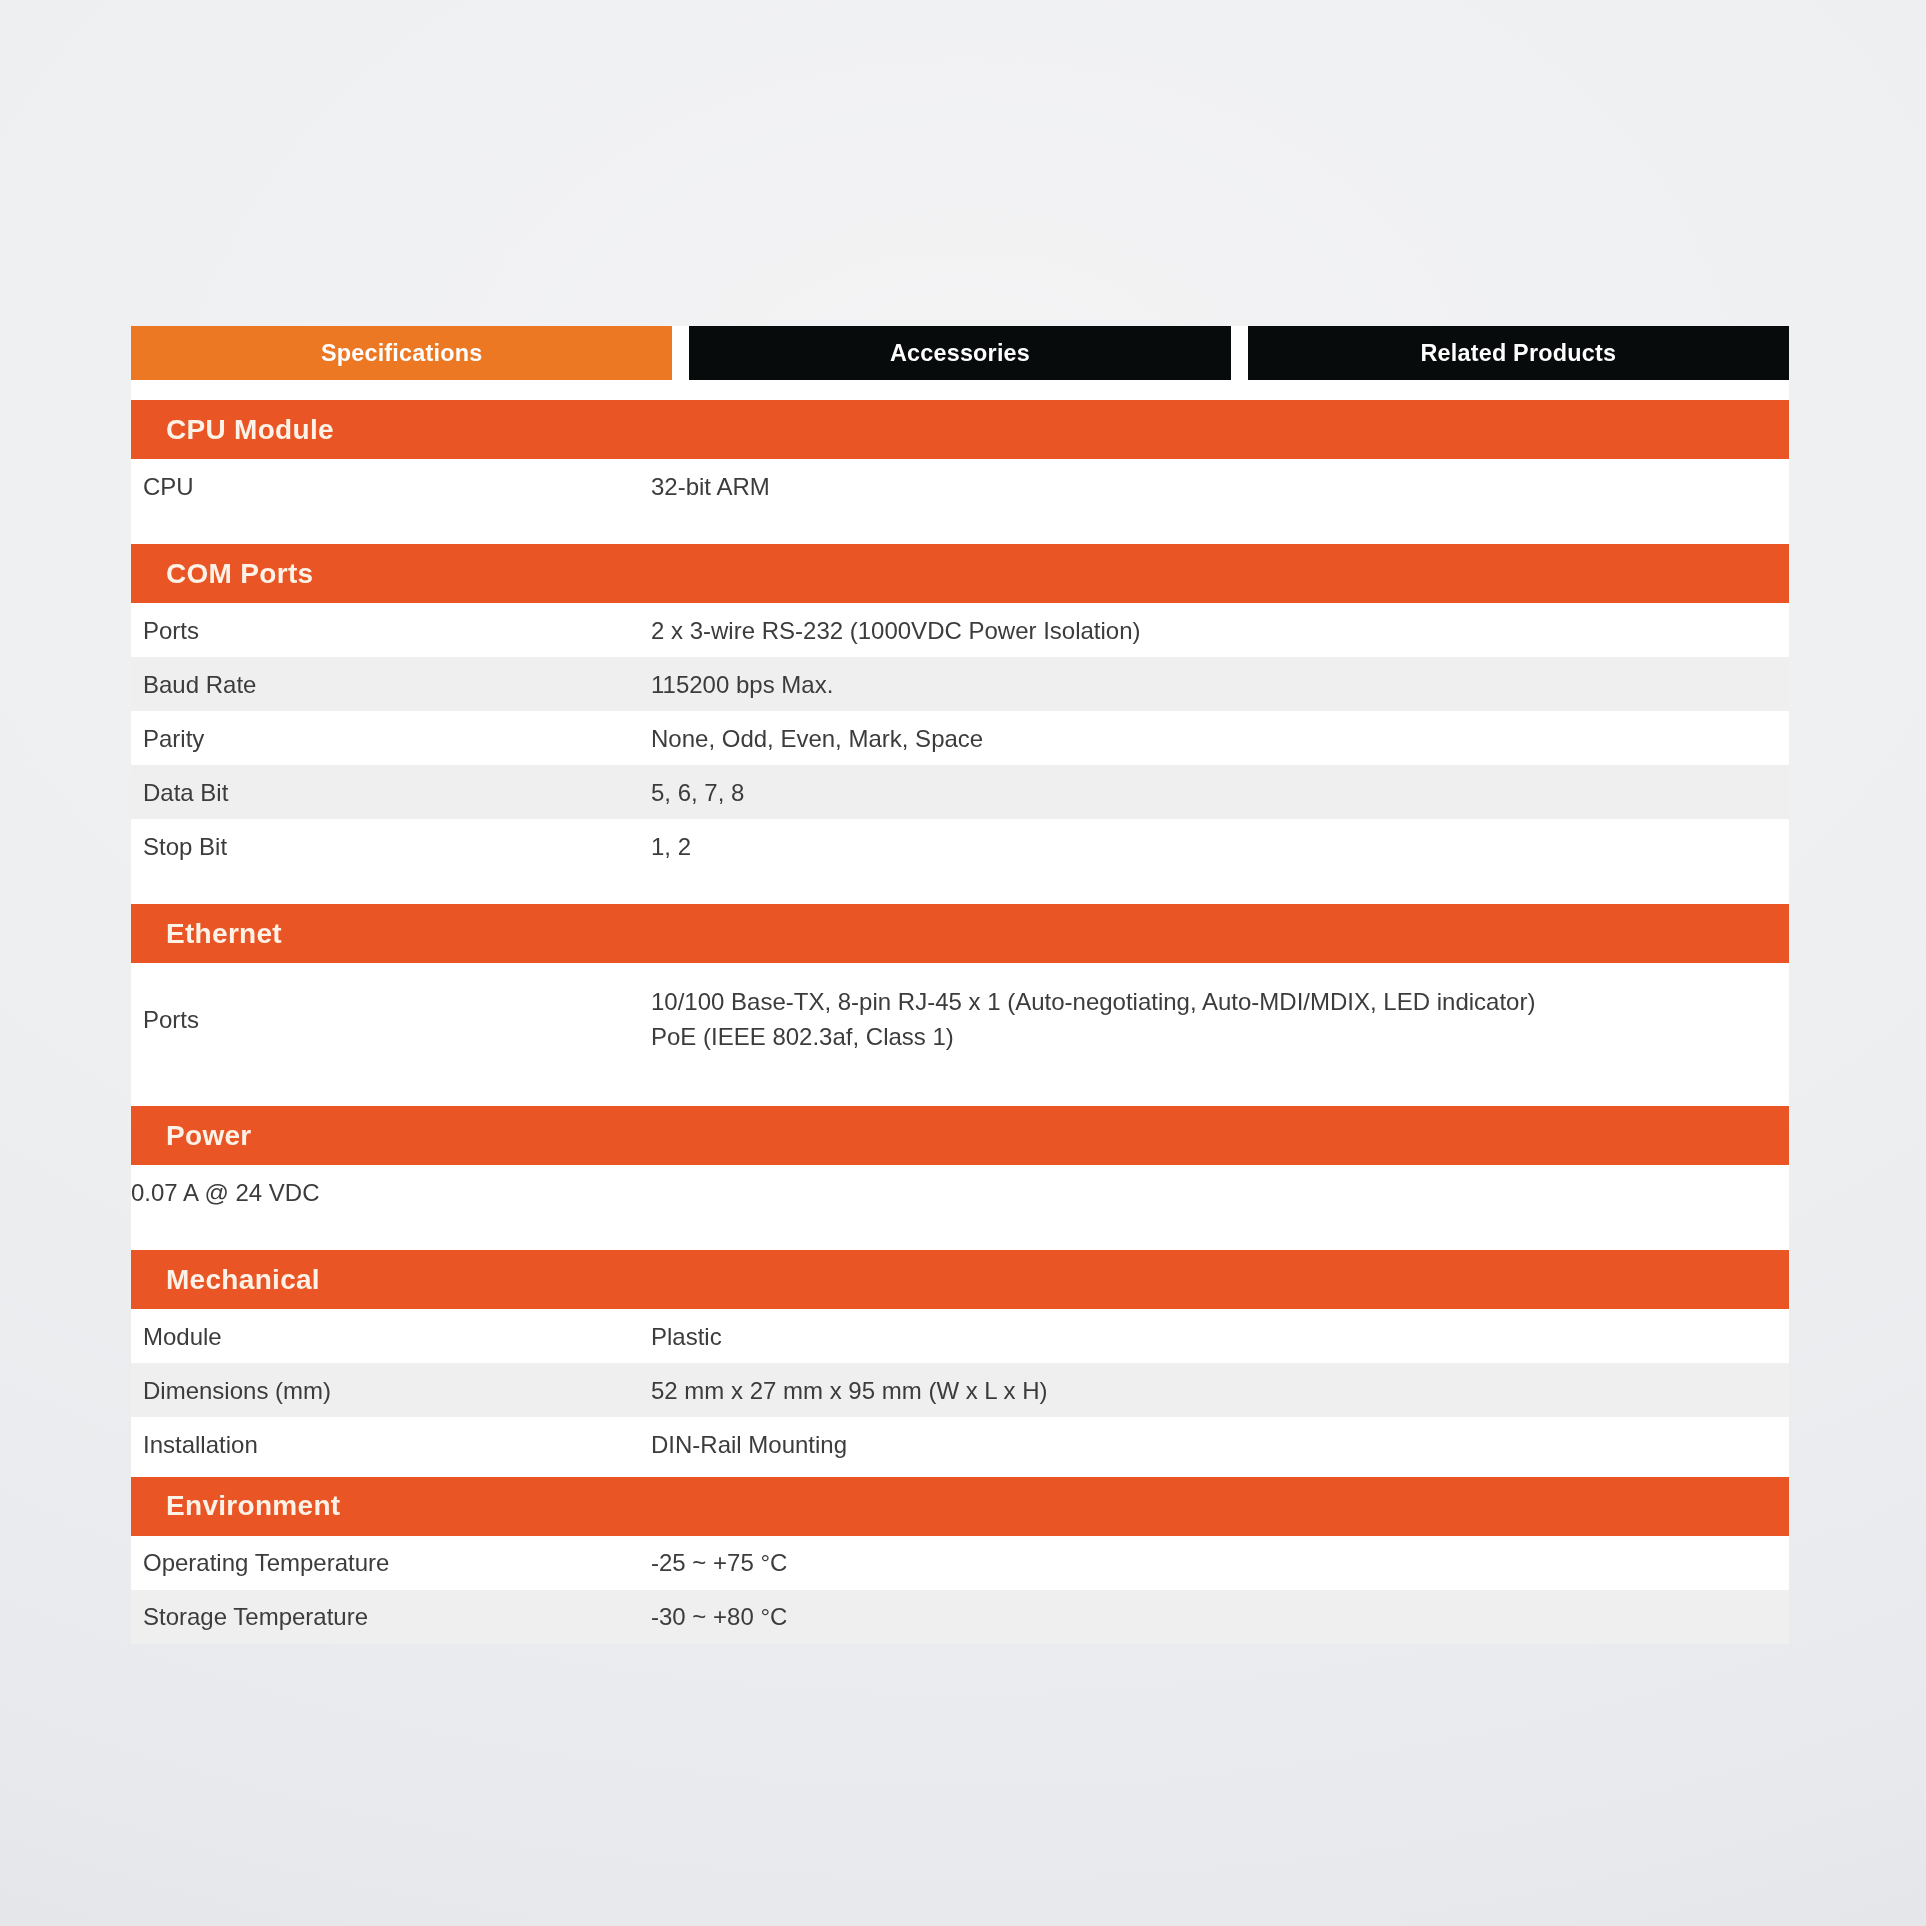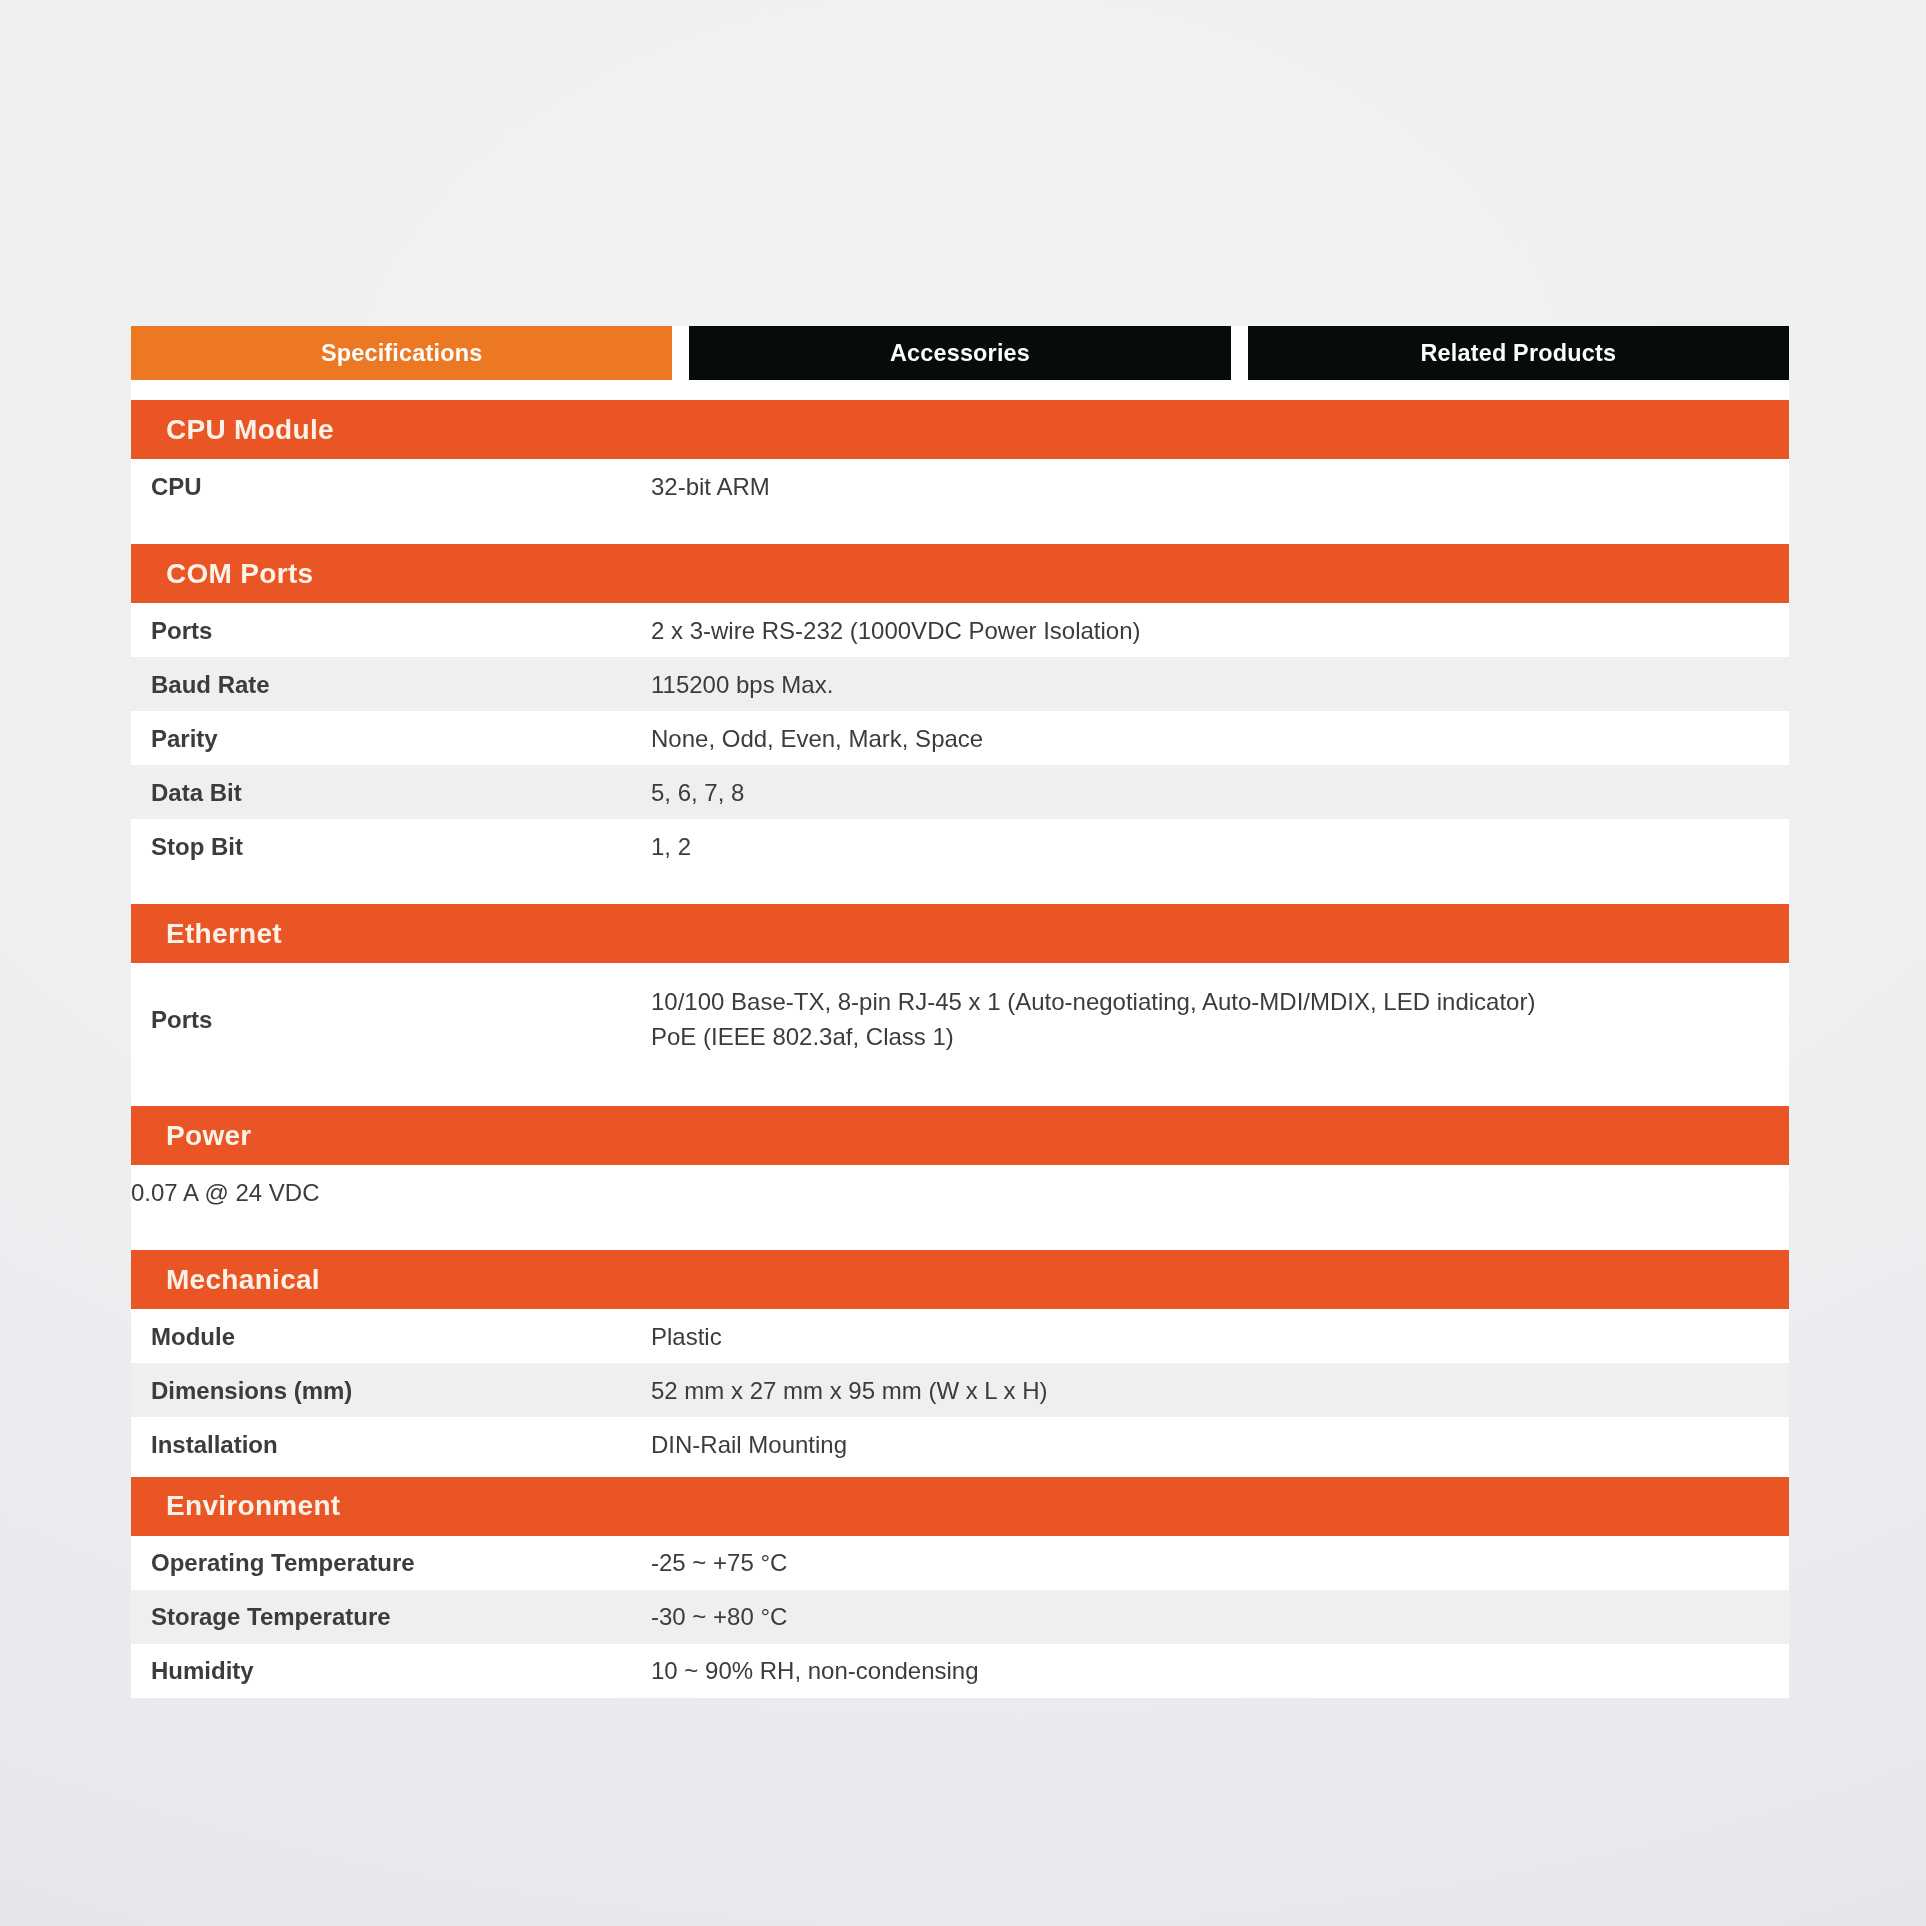--- a/index.html
+++ b/index.html
@@ -56,23 +56,22 @@
     background: #ffffff;
     color: var(--text, #3c3c3c);
     font-size: 24px;
     line-height: 35px;
   }
   .row:nth-child(odd) { background: var(--row-alt-bg, #efefef); }
   .row.multi { padding: 21px 0; }
   .cell.label {
     width: 520px;
     flex: 0 0 520px;
-    padding-left: 20px;
+    padding-left: 12px;
     box-sizing: border-box;
-    font-weight: bold;
   }
   .cell.value {
     flex: 1 1 auto;
     padding-right: 29px;
   }
 </style>
 </head>
 <body>
 
 <div class="page">
@@ -171,23 +170,17 @@
             <div class="cell value">
               <div>-25 ~ +75 °C</div>
             </div>
           </div>
           <div class="row">
             <div class="cell label">Storage Temperature</div>
             <div class="cell value">
               <div>-30 ~ +80 °C</div>
             </div>
           </div>
-          <div class="row">
-            <div class="cell label">Humidity</div>
-            <div class="cell value">
-              <div>10 ~ 90% RH, non-condensing</div>
-            </div>
-          </div>
         </section>
       </div>
   </div>
 </div>
 
 
 </body></html>

